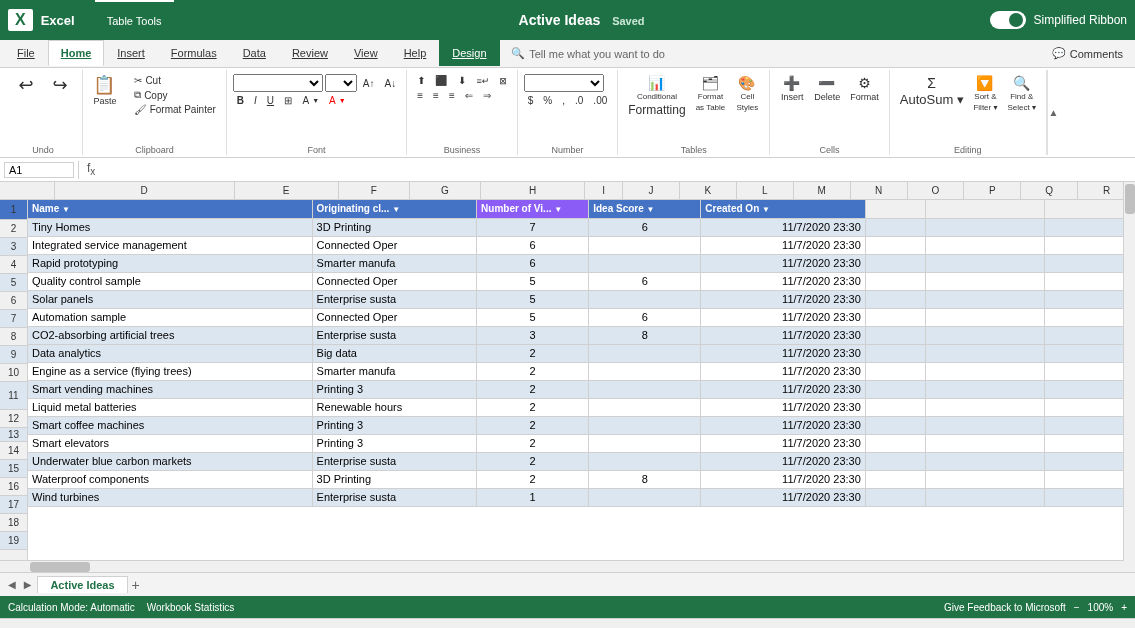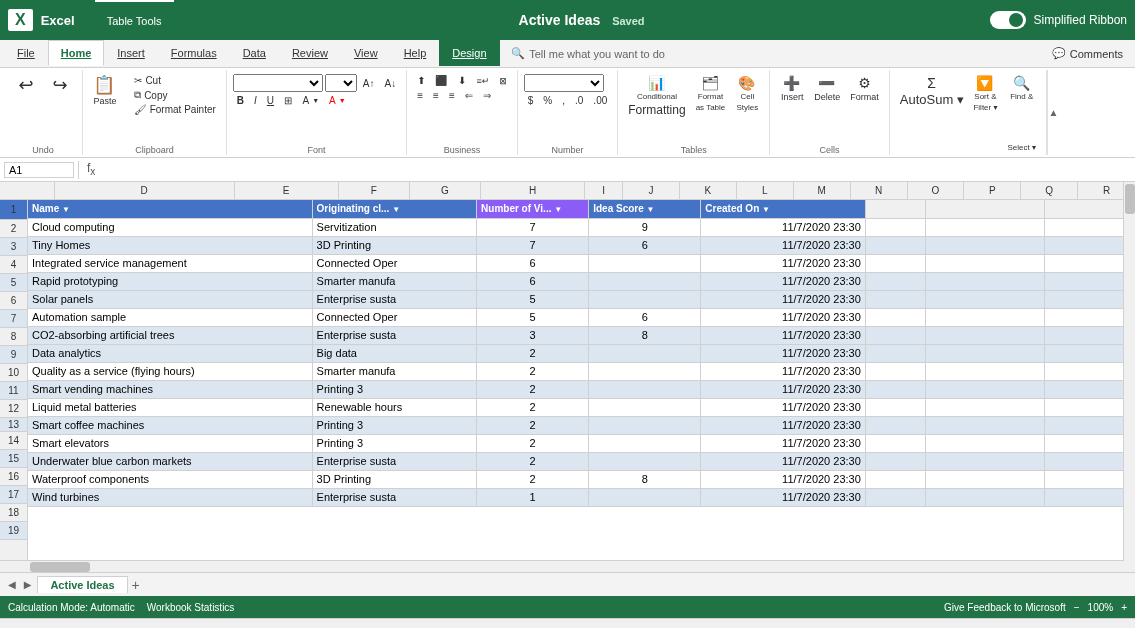--- a/index.html
+++ b/index.html
@@ -281,21 +281,21 @@
         <span style="font-size:13px;">AutoSum ▾</span>
       </div>
       <div class="ribbon-btn">
         <span class="icon" style="font-size:14px;">🔽</span>
         <span style="font-size:8px;">Sort &amp;</span>
         <span style="font-size:8px;">Filter ▾</span>
       </div>
       <div class="ribbon-btn">
         <span class="icon" style="font-size:14px;">🔍</span>
         <span style="font-size:8px;">Find &amp;</span>
-        <span style="font-size:8px;margin-top:40px;">Select ▾</span>
+        <span style="font-size:8px;">Select ▾</span>
       </div>
     </div>
     <div class="ribbon-group-label">Editing</div>
   </div>
 
   <div style="width:12px; cursor:pointer; display:flex; align-items:center; justify-content:center; color:#666; border-left:1px solid #e0e0e0; font-size:10px;">▲</div>
 </div>
 
 <div class="formula-bar">
   <input type="text" class="cell-ref" value="A1" style="">
@@ -332,21 +332,21 @@
         <div style="height:20px; display:flex; align-items:center; justify-content:center; font-size:10px; color:#333; border-bottom:1px solid #d0d0d0; background:#4472c4;">1</div>
         <div style="height:18px; display:flex; align-items:center; justify-content:center; font-size:10px; color:#333; border-bottom:1px solid #d0d0d0;">2</div>
         <div style="height:18px; display:flex; align-items:center; justify-content:center; font-size:10px; color:#333; border-bottom:1px solid #d0d0d0; background:#dce6f1;">3</div>
         <div style="height:18px; display:flex; align-items:center; justify-content:center; font-size:10px; color:#333; border-bottom:1px solid #d0d0d0;">4</div>
         <div style="height:18px; display:flex; align-items:center; justify-content:center; font-size:10px; color:#333; border-bottom:1px solid #d0d0d0; background:#dce6f1;">5</div>
         <div style="height:18px; display:flex; align-items:center; justify-content:center; font-size:10px; color:#333; border-bottom:1px solid #d0d0d0;">6</div>
         <div style="height:18px; display:flex; align-items:center; justify-content:center; font-size:10px; color:#333; border-bottom:1px solid #d0d0d0; background:#dce6f1;">7</div>
         <div style="height:18px; display:flex; align-items:center; justify-content:center; font-size:10px; color:#333; border-bottom:1px solid #d0d0d0;">8</div>
         <div style="height:18px; display:flex; align-items:center; justify-content:center; font-size:10px; color:#333; border-bottom:1px solid #d0d0d0; background:#dce6f1;">9</div>
         <div style="height:18px; display:flex; align-items:center; justify-content:center; font-size:10px; color:#333; border-bottom:1px solid #d0d0d0;">10</div>
-        <div style="height:18px; display:flex; align-items:center; justify-content:center; font-size:10px; color:#333; border-bottom:1px solid #d0d0d0; background:#dce6f1;">11</div>
+        <div style="height:28px; display:flex; align-items:center; justify-content:center; font-size:10px; color:#333; border-bottom:1px solid #d0d0d0; background:#dce6f1;">11</div>
         <div style="height:18px; display:flex; align-items:center; justify-content:center; font-size:10px; color:#333; border-bottom:1px solid #d0d0d0;">12</div>
         <div style="height:14px; display:flex; align-items:center; justify-content:center; font-size:10px; color:#333; border-bottom:1px solid #d0d0d0; background:#dce6f1;">13</div>
         <div style="height:18px; display:flex; align-items:center; justify-content:center; font-size:10px; color:#333; border-bottom:1px solid #d0d0d0;">14</div>
         <div style="height:18px; display:flex; align-items:center; justify-content:center; font-size:10px; color:#333; border-bottom:1px solid #d0d0d0; background:#dce6f1;">15</div>
         <div style="height:18px; display:flex; align-items:center; justify-content:center; font-size:10px; color:#333; border-bottom:1px solid #d0d0d0;">16</div>
         <div style="height:18px; display:flex; align-items:center; justify-content:center; font-size:10px; color:#333; border-bottom:1px solid #d0d0d0; background:#dce6f1;">17</div>
         <div style="height:18px; display:flex; align-items:center; justify-content:center; font-size:10px; color:#333; border-bottom:1px solid #d0d0d0;">18</div>
         <div style="height:18px; display:flex; align-items:center; justify-content:center; font-size:10px; color:#333; border-bottom:1px solid #d0d0d0; background:#dce6f1;">19</div>
       </div>
 
@@ -368,30 +368,20 @@
               <span>Idea Score</span> <span style="font-size:8px;">▼</span>
             </td>
             <td class="col-h" style="background:#4472c4; color:#fff; font-size:10px; font-weight:600;">
               <span>Created On</span> <span style="font-size:8px;">▼</span>
             </td>
             <td class="col-i" style="background:#f0f0f0;"></td>
             <td style="width:80px; background:#f0f0f0;"></td>
             <td style="width:60px; background:#f0f0f0;"></td>
           </tr>
 
-          <tr class="data-row">
-            <td class="col-d">Cloud computing</td>
-            <td class="col-e">Servitization</td>
-            <td class="col-f" style="text-align:center;">7</td>
-            <td class="col-g" style="text-align:center;">9</td>
-            <td class="col-h" style="text-align:right;">11/7/2020 23:30</td>
-            <td class="col-i"></td>
-            <td></td>
-                <td></td>
-          </tr>
           <tr class="data-row alt">
             <td class="col-d">Tiny Homes</td>
             <td class="col-e">3D Printing</td>
             <td class="col-f" style="text-align:center;">7</td>
             <td class="col-g" style="text-align:center;">6</td>
             <td class="col-h" style="text-align:right;">11/7/2020 23:30</td>
             <td class="col-i"></td>
             <td></td>
                 <td></td>
           </tr>
@@ -408,20 +398,30 @@
           <tr class="data-row alt">
             <td class="col-d">Rapid prototyping</td>
             <td class="col-e">Smarter manufa</td>
             <td class="col-f" style="text-align:center;">6</td>
             <td class="col-g" style="text-align:center;"></td>
             <td class="col-h" style="text-align:right;">11/7/2020 23:30</td>
             <td class="col-i"></td>
             <td></td>
                 <td></td>
           </tr>
+          <tr class="data-row">
+            <td class="col-d">Quality control sample</td>
+            <td class="col-e">Connected Oper</td>
+            <td class="col-f" style="text-align:center;">5</td>
+            <td class="col-g" style="text-align:center;">6</td>
+            <td class="col-h" style="text-align:right;">11/7/2020 23:30</td>
+            <td class="col-i"></td>
+            <td></td>
+                <td></td>
+          </tr>
           <tr class="data-row alt">
             <td class="col-d">Solar panels</td>
             <td class="col-e">Enterprise susta</td>
             <td class="col-f" style="text-align:center;">5</td>
             <td class="col-g" style="text-align:center;"></td>
             <td class="col-h" style="text-align:right;">11/7/2020 23:30</td>
             <td class="col-i"></td>
             <td></td>
                 <td></td>
           </tr>
@@ -449,21 +449,21 @@
             <td class="col-d">Data analytics</td>
             <td class="col-e">Big data</td>
             <td class="col-f" style="text-align:center;">2</td>
             <td class="col-g" style="text-align:center;"></td>
             <td class="col-h" style="text-align:right;">11/7/2020 23:30</td>
             <td class="col-i"></td>
             <td></td>
                 <td></td>
           </tr>
           <tr class="data-row">
-            <td class="col-d">Quality as a service (flying hours)</td>
+            <td class="col-d">Engine as a service (flying trees)</td>
             <td class="col-e">Smarter manufa</td>
             <td class="col-f" style="text-align:center;">2</td>
             <td class="col-g" style="text-align:center;"></td>
             <td class="col-h" style="text-align:right;">11/7/2020 23:30</td>
             <td class="col-i"></td>
             <td></td>
                 <td></td>
           </tr>
           <tr class="data-row alt">
             <td class="col-d">Smart vending machines</td>

